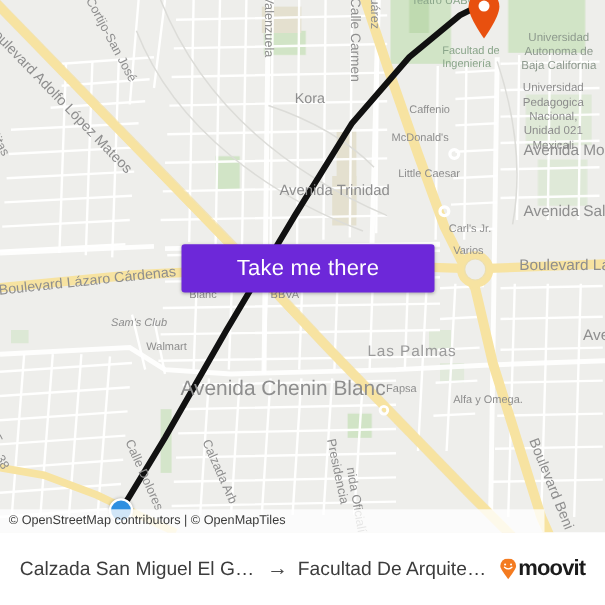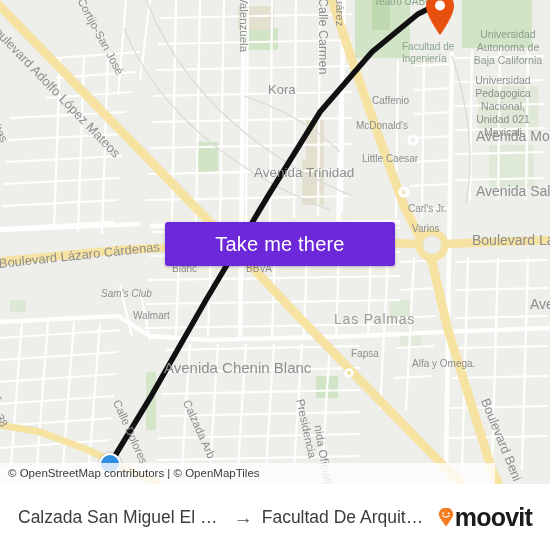--- a/index.html
+++ b/index.html
@@ -129,21 +129,21 @@
     flex: 0 0 auto;
     line-height: 1;
   }
   #moovit-logo {
     display: flex;
     align-items: center;
     margin-left: auto;
     flex: 0 0 auto;
   }
   #moovit-word {
-    font-size: 25px;
+    font-size: 20px;
     font-weight: bold;
     color: #1b1b1b;
     letter-spacing: -0.8px;
     font-family: "Liberation Sans", sans-serif;
     margin-left: 1px;
   }
 </style>
 </head>
 <body>
 
@@ -336,21 +336,21 @@
   <div class="map-label lbl-road" style="left:334px; top:265px; font-size:14px; color:#9b9b9b; letter-spacing:0.8px;margin-top:46px;">Las Palmas</div>
 
   <div class="map-label lbl-poi" style="left:101px; top:288px;font-style:italic;">Sam's Club</div>
 
   <div class="map-label lbl-poi" style="left:133px; top:310px;">Walmart</div>
 
   <div class="map-label lbl-poi" style="left:412px; top:314px;margin-top:44px;">Alfa y Omega.</div>
 
   <div class="map-label lbl-road" style="left:530px; top:296px; font-size:14px;">Ave</div>
 
-  <div class="map-label lbl-road" style="left:164px; top:359px; font-size:15px;">Avenida Chenin Blanc</div>
+  <div class="map-label lbl-road" style="left:164px; top:343px; font-size:19px;">Avenida Chenin Blanc</div>
 
 
   <div class="map-label lbl-poi" style="left:351px; top:348px;">Fapsa</div>
 
   <div class="map-label lbl-road" style="left:122px; top:398px; transform:rotate(66deg); transform-origin:left top;">Calle Dolores</div>
 
   <div class="map-label lbl-road" style="left:192px; top:398px; transform:rotate(66deg); transform-origin:left top;">Calzada Arb</div>
 
   <div class="map-label lbl-road" style="left:306px; top:398px; transform:rotate(78deg); transform-origin:left top;">Presidencia</div>
 

